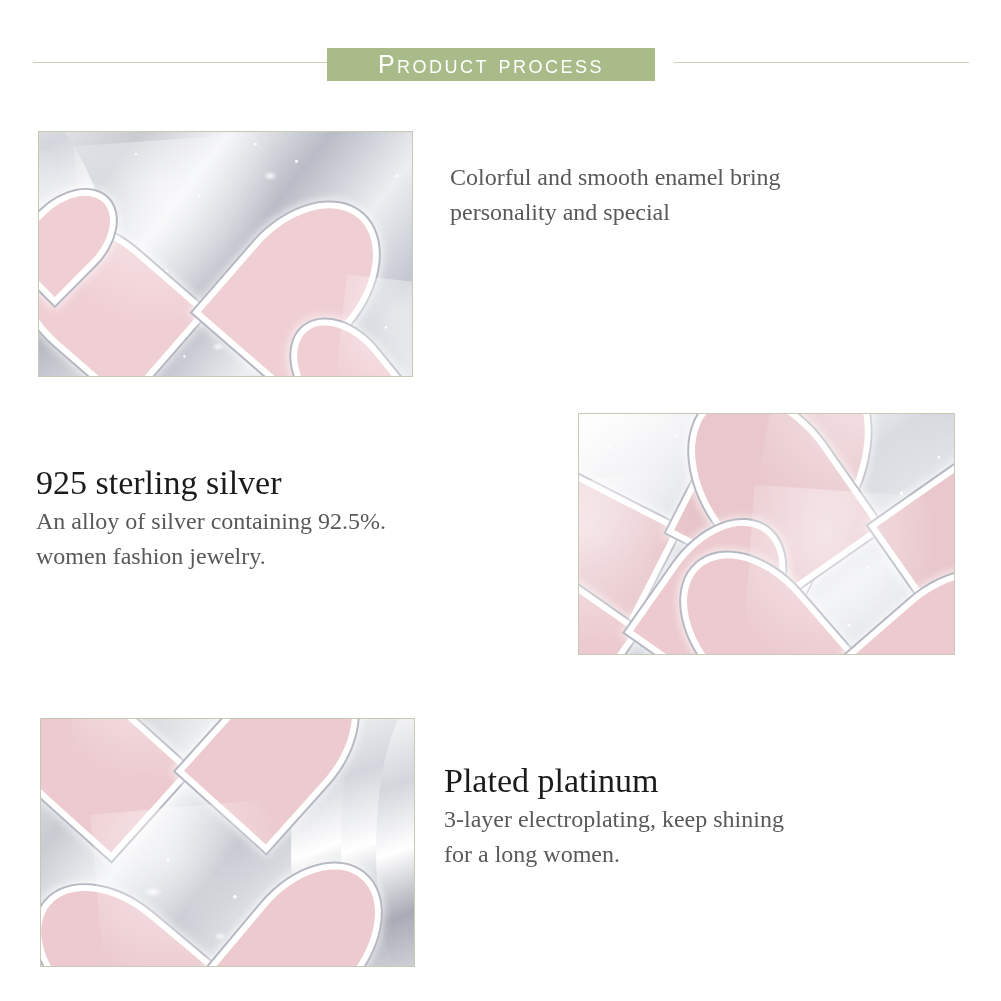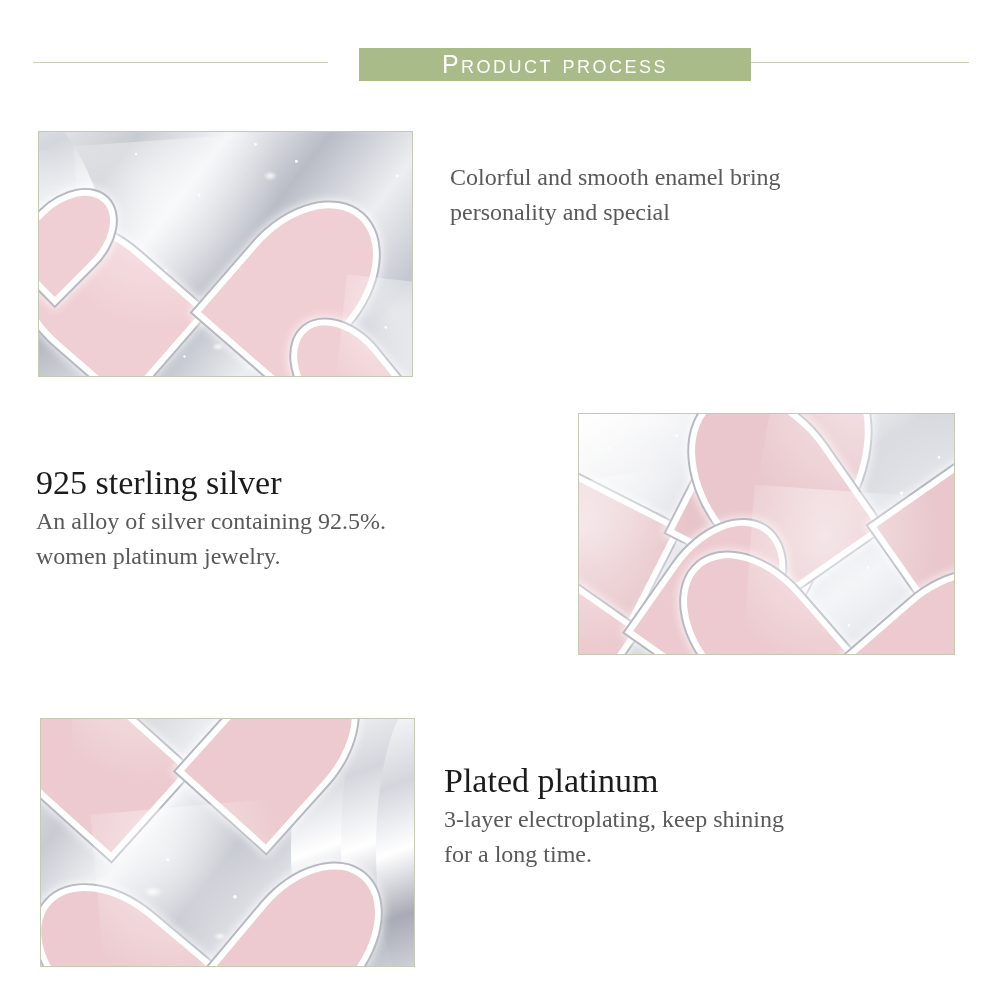--- a/index.html
+++ b/index.html
@@ -28,25 +28,24 @@
     top: 22px;
     height: 1px;
     background: #cbd0b6;
   }
   .rule-left  { left: 33px;  width: 295px; }
   .rule-right { left: 674px; width: 295px; }
   .banner {
     position: absolute;
     left: 327px;
     top: 8px;
-    width: 392px;
+    width: 328px;
     height: 33px;
     background: #a9bb88;
     box-sizing: border-box;
-    margin-left: 32px;
   }
   .banner-title {
     display: block;
     width: 100%;
     text-align: center;
     color: #ffffff;
     font-family: "Liberation Sans", "DejaVu Sans", sans-serif;
     font-size: 25px;
     line-height: 33px;
     font-variant: small-caps;
@@ -226,21 +225,21 @@
       <div class="heart" style="left:168px; top:78px; width:215px; height:208px; --enamel:#eccacf; transform:rotate(4deg);">
         <div class="heart-gloss"></div>
       </div>
     </div>
   </div>
 
   <div class="text-block" style="left:36px; top:462px; width:470px;">
     <h2 class="feature-title">925 sterling silver</h2>
     <p class="feature-desc">
       <span class="line">An alloy of silver containing 92.5%.</span>
-      <span class="line">women platinum jewelry.</span>
+      <span class="line">women fashion jewelry.</span>
     </p>
   </div>
 </div>
 
 <div class="feature">
 
   <div class="photo-frame" style="left:40px; top:718px; width:375px; height:249px;">
     <div class="photo-inner">
       <div class="metal"></div>
       <div class="sparkle"></div>
@@ -256,16 +255,16 @@
       <div class="heart" style="left:58px; top:86px; width:215px; height:208px; --enamel:#eccacf; transform:rotate(-5deg);">
         <div class="heart-gloss"></div>
       </div>
     </div>
   </div>
 
   <div class="text-block" style="left:444px; top:760px; width:460px;">
     <h2 class="feature-title">Plated platinum</h2>
     <p class="feature-desc">
       <span class="line">3-layer electroplating, keep shining</span>
-      <span class="line">for a long time.</span>
+      <span class="line">for a long women.</span>
     </p>
   </div>
 </div>
 
 </body></html>

